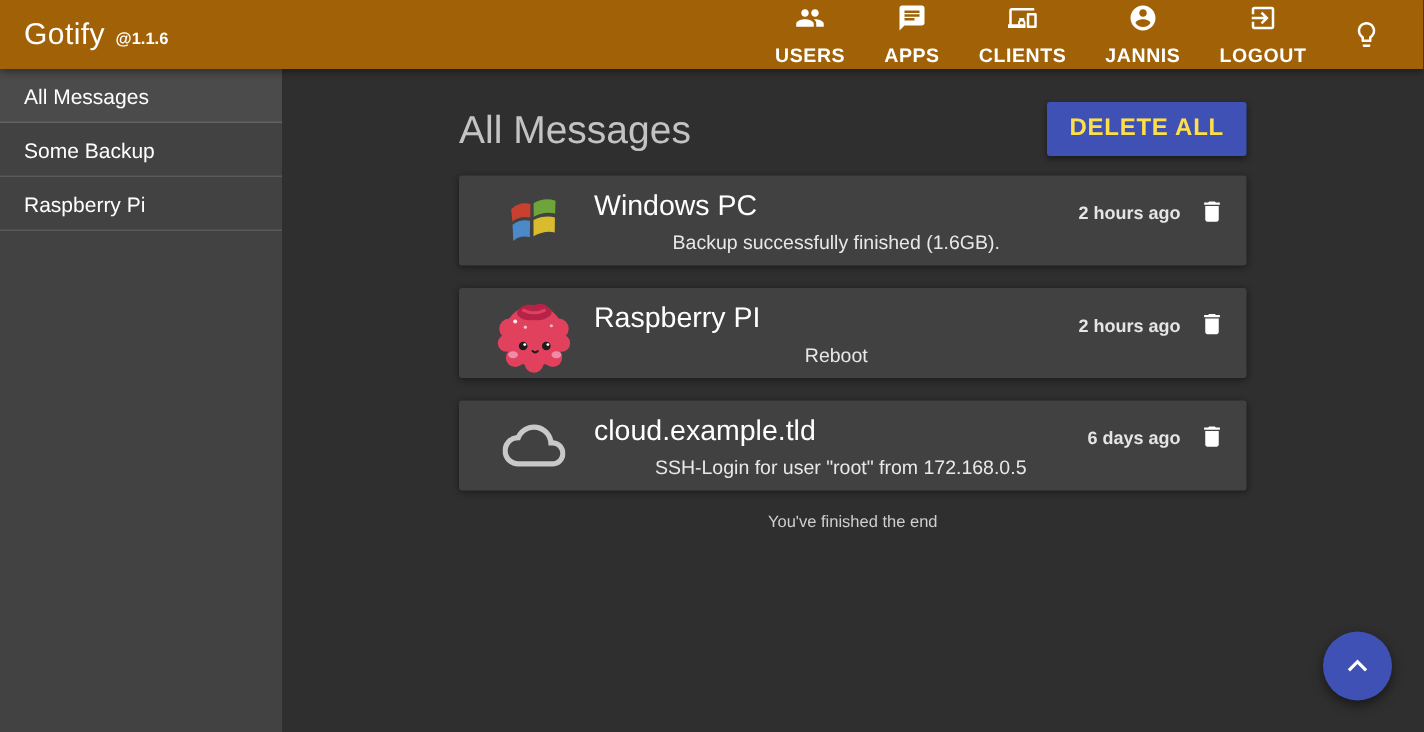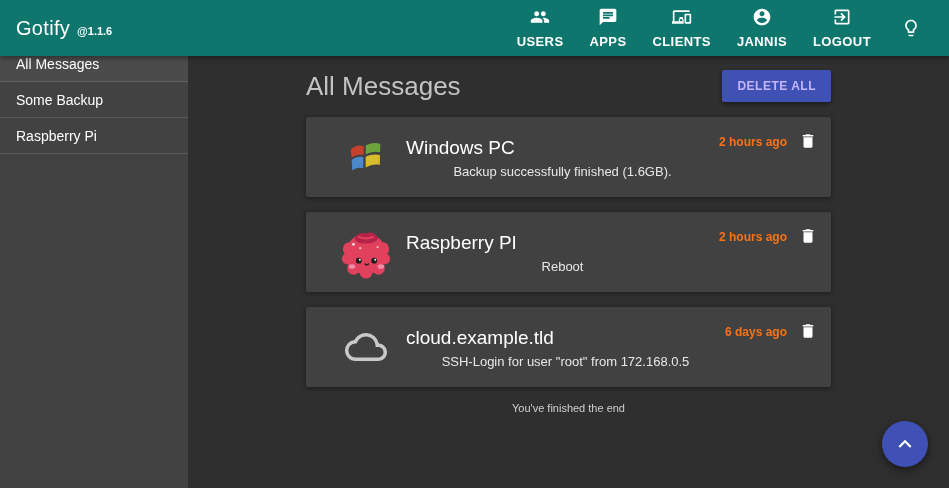--- a/index.html
+++ b/index.html
@@ -6,22 +6,22 @@
   html, body { width: 949px; height: 488px; overflow: hidden; }
   body {
     background: #2f2f2f;
     font-family: "Liberation Sans", sans-serif;
     color: #fff;
     position: relative;
   }
 
   
   .appbar {
-    position: absolute; top: 0; left: 0; right: 0; height: 56px;
-    background: #0f766e;
+    position: absolute; top: 0; left: 0; right: 0; height: 46px;
+    background: #a16207;
     display: flex; align-items: center;
     padding: 0 18px 0 16px;
     box-shadow: 0 2px 5px rgba(0,0,0,.4);
     z-index: 20;
   }
   .brand { display: flex; align-items: baseline; gap: 7px; cursor: default; }
   .brand-title { font-size: 20px; font-weight: 500; letter-spacing: .3px; }
   .brand-version { font-size: 11px; font-weight: 700; }
   .appbar nav { margin-left: auto; display: flex; align-items: center; gap: 2px; }
   .nav-btn {
@@ -56,48 +56,48 @@
     position: absolute; top: 46px; left: 188px; right: 0; bottom: 0;
     overflow: hidden;
   }
   .content { width: 525px; margin: 0 auto; }
   .content-header {
     display: flex; align-items: center; justify-content: space-between;
     margin-top: 25px; margin-bottom: 16px; height: 30px;
   }
   .page-title { font-size: 26px; font-weight: 400; color: #c3c3c3; }
   .delete-all-btn {
-    background: #3f51b5; color: #c4b5fd; border: none; border-radius: 2px;
-    font-family: inherit; font-size: 12px; font-weight: 700; letter-spacing: .5px;
+    background: #3f51b5; color: #fde047; border: none; border-radius: 2px;
+    font-family: inherit; font-size: 16px; font-weight: 700; letter-spacing: .5px;
     padding: 9px 15px; cursor: pointer;
     box-shadow: 0 2px 4px rgba(0,0,0,.45);
   }
 
   
   .card {
     background: #414141; border-radius: 2px;
     box-shadow: 0 1px 5px rgba(0,0,0,.45);
-    height: 80px; margin-bottom: 15px;
+    height: 60px; margin-bottom: 15px;
     display: flex; align-items: center;
-    padding: 0 14px 0 32px;
+    padding: 0 14px 0 22px;
   }
   .card-icon {
     width: 56px; flex: none;
     display: flex; align-items: center; justify-content: center;
     margin-right: 12px;
   }
   .card-body { flex: 1; min-width: 0; padding-top: 2px; }
   .card-title { font-size: 19px; font-weight: 400; color: #fff; margin-bottom: 5px; }
   .card-text { font-size: 13px; color: rgba(255,255,255,.88); text-align: center; }
   .card-meta {
     align-self: flex-start; flex: none;
     display: flex; align-items: flex-start; gap: 12px;
     padding-top: 17px;
   }
-  .card-time { font-size: 12px; font-weight: 600; color: #f97316; line-height: 16px; }
+  .card-time { font-size: 12px; font-weight: 600; color: #e5e5e5; line-height: 16px; }
   .trash-btn { background: none; border: none; cursor: pointer; padding: 0; margin-top: -2px; }
   .trash-btn svg { width: 18px; height: 18px; fill: #fff; display: block; }
 
   .end-text { text-align: center; font-size: 11px; color: #cfcfcf; margin-top: 7px; }
 
   
   .fab {
     position: absolute; right: 21px; bottom: 21px;
     width: 46px; height: 46px; border-radius: 50%;
     background: #3f51b5; border: none; cursor: pointer;

